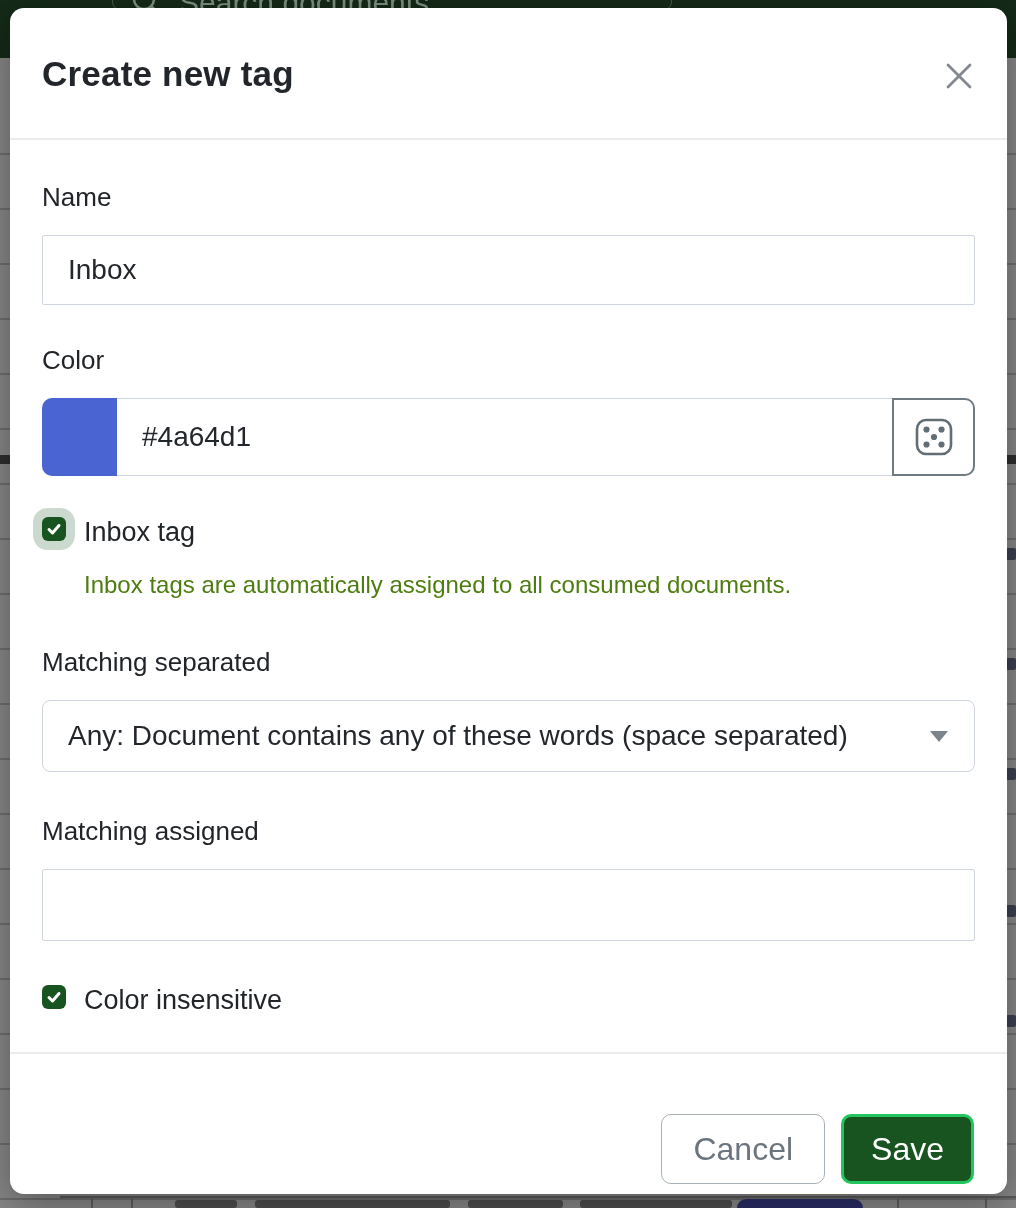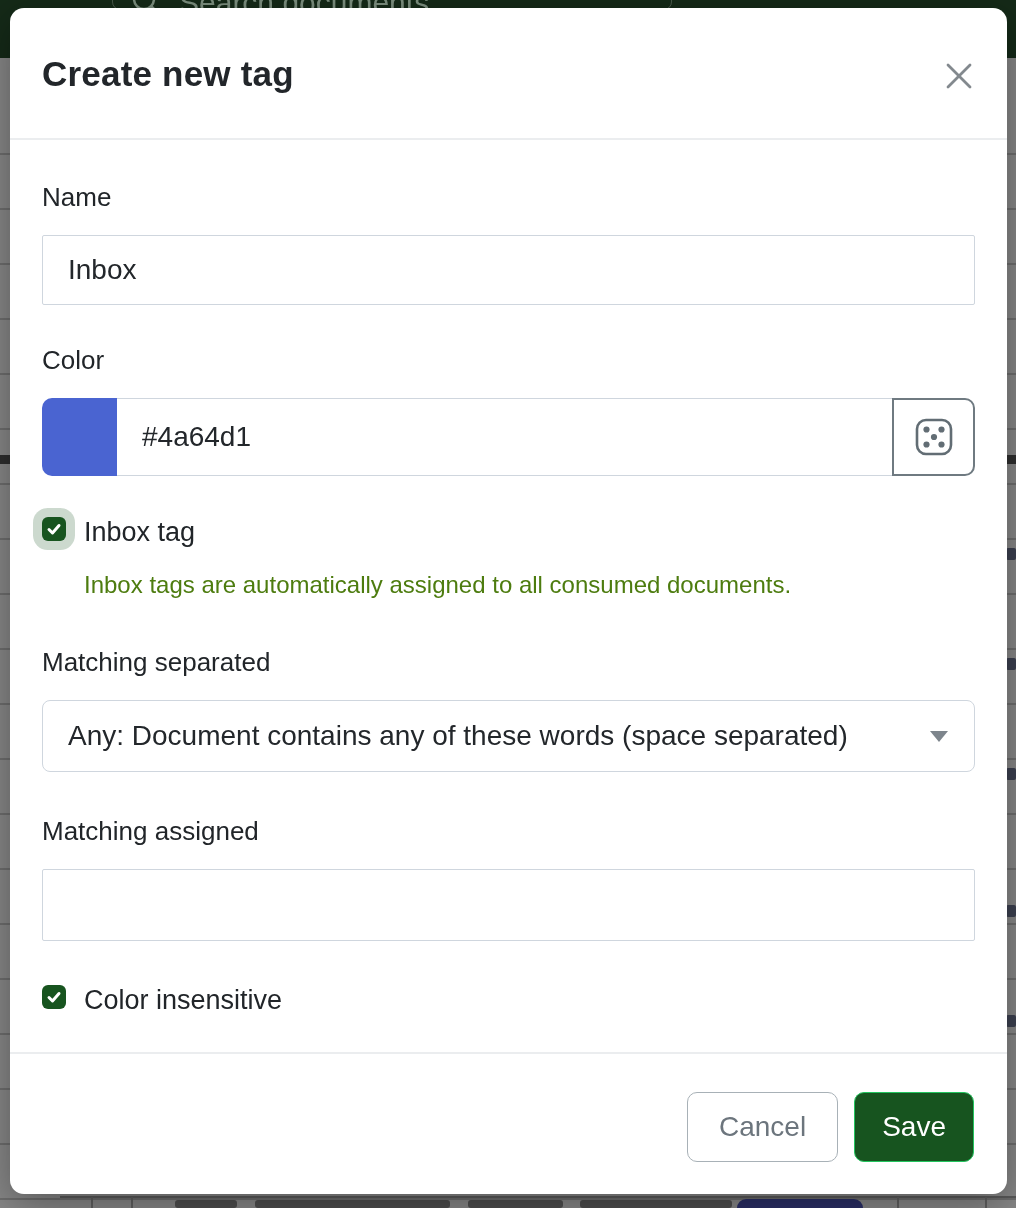--- a/index.html
+++ b/index.html
@@ -65,25 +65,25 @@
            border-left:9px solid transparent; border-right:9px solid transparent;
            border-top:11px solid #7d858c; }
 
   .field-pattern { margin-top:44px; }
   .field-pattern .text-input { height:72px; }
   .case-row { margin-top:44px; }
 
   .modal-footer { flex:0 0 auto; height:142px; border-top:2px solid #ebedef;
                   display:flex; justify-content:flex-end; align-items:flex-start;
                   padding:38px 33px 0 0; }
-  .btn { height:70px; border-radius:10px; font-size:28px; cursor:pointer;
-         font-family:"Liberation Sans", sans-serif; }
+  .btn { height:70px; border-radius:10px; font-size:32px; cursor:pointer;
+         font-family:"Liberation Sans", sans-serif;margin-top:22px; }
   .btn-cancel { background:#fff; border:1px solid #a8b1b7; color:#6c757d;
                 padding:0 31px; margin-right:16px; }
-  .btn-save { background:#17541f; border:1px solid #22c55e; color:#fff; padding:0 27px; }
+  .btn-save { background:#17541f; border:3px solid #22c55e; color:#fff; padding:0 27px; }
 </style>
 </head>
 <body>
 
 <div>
   <div class="bg-header">
     <div class="bg-search">
       <svg width="30" height="30" viewBox="0 0 30 30">
         <circle cx="13" cy="13" r="10" fill="none" stroke="#7e9181" stroke-width="2.5"></circle>
         <line x1="20" y1="20" x2="27" y2="27" stroke="#7e9181" stroke-width="2.5"></line>

